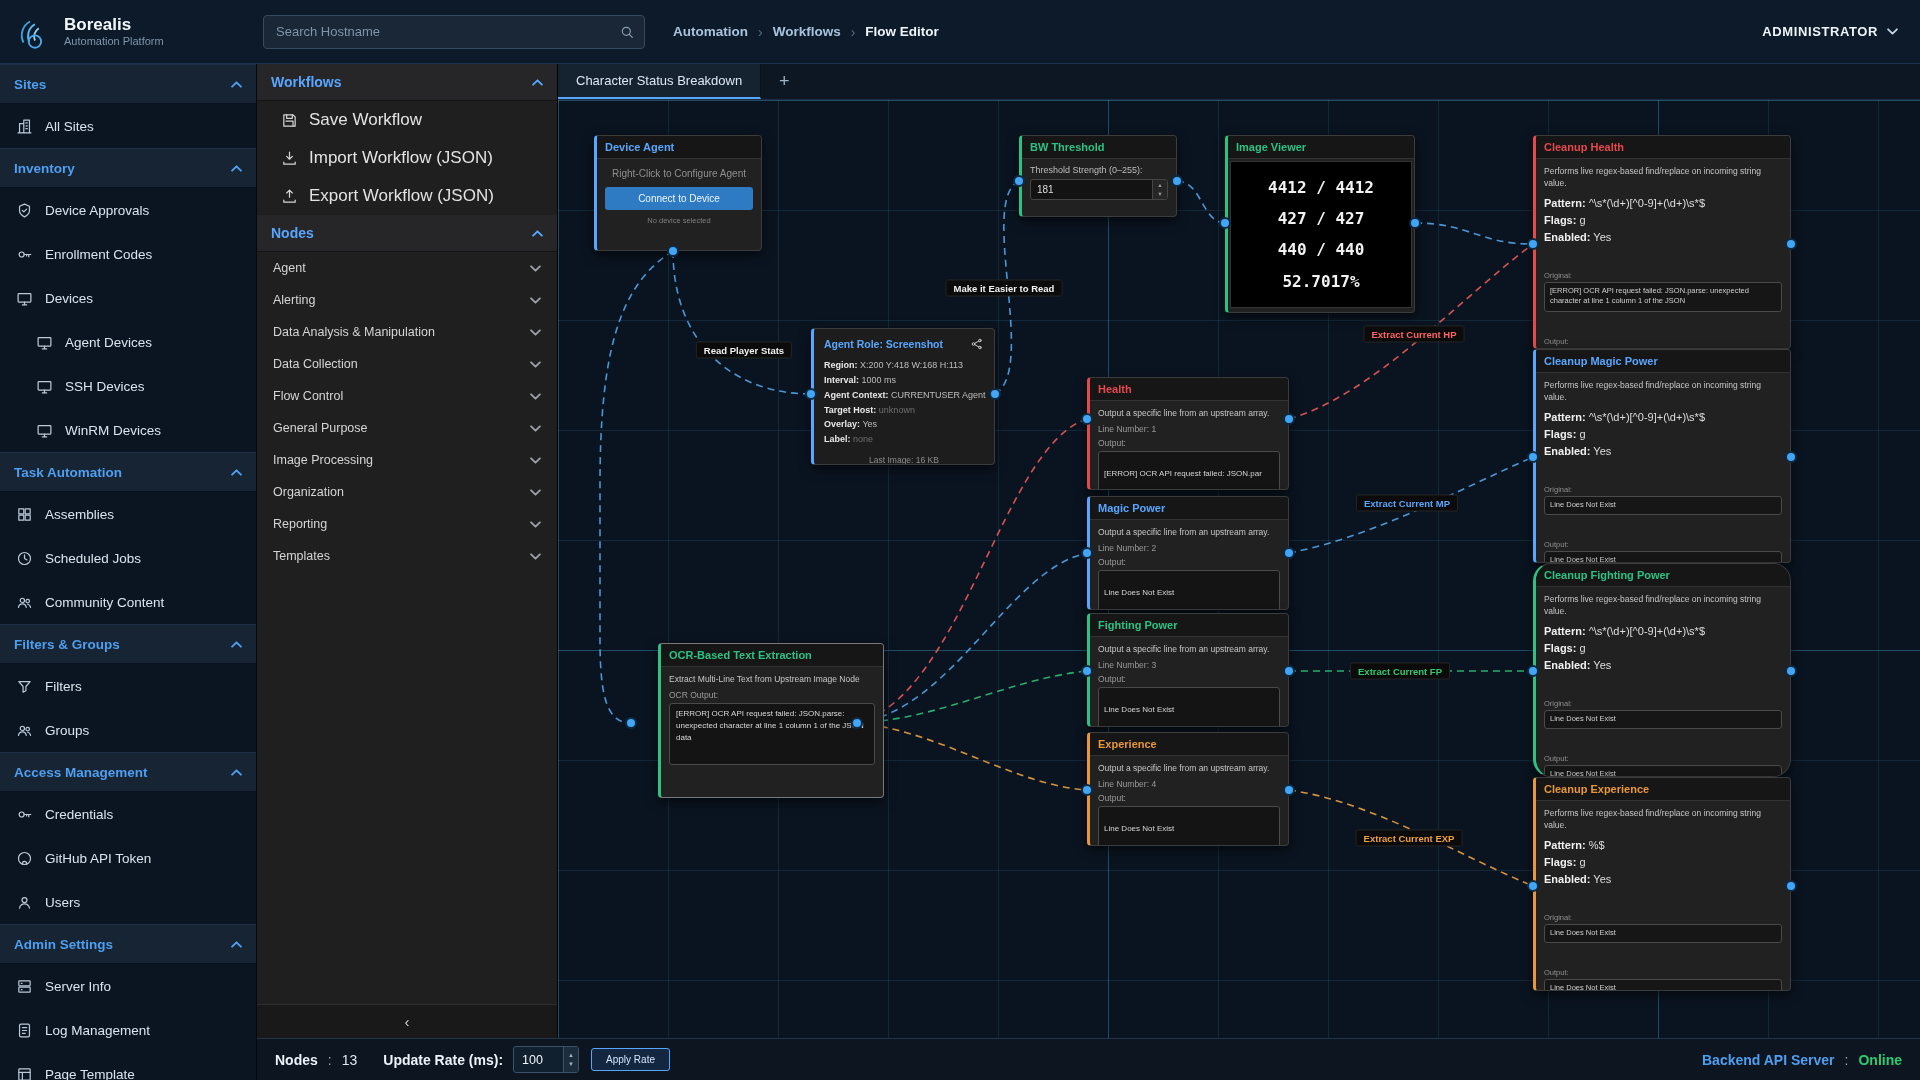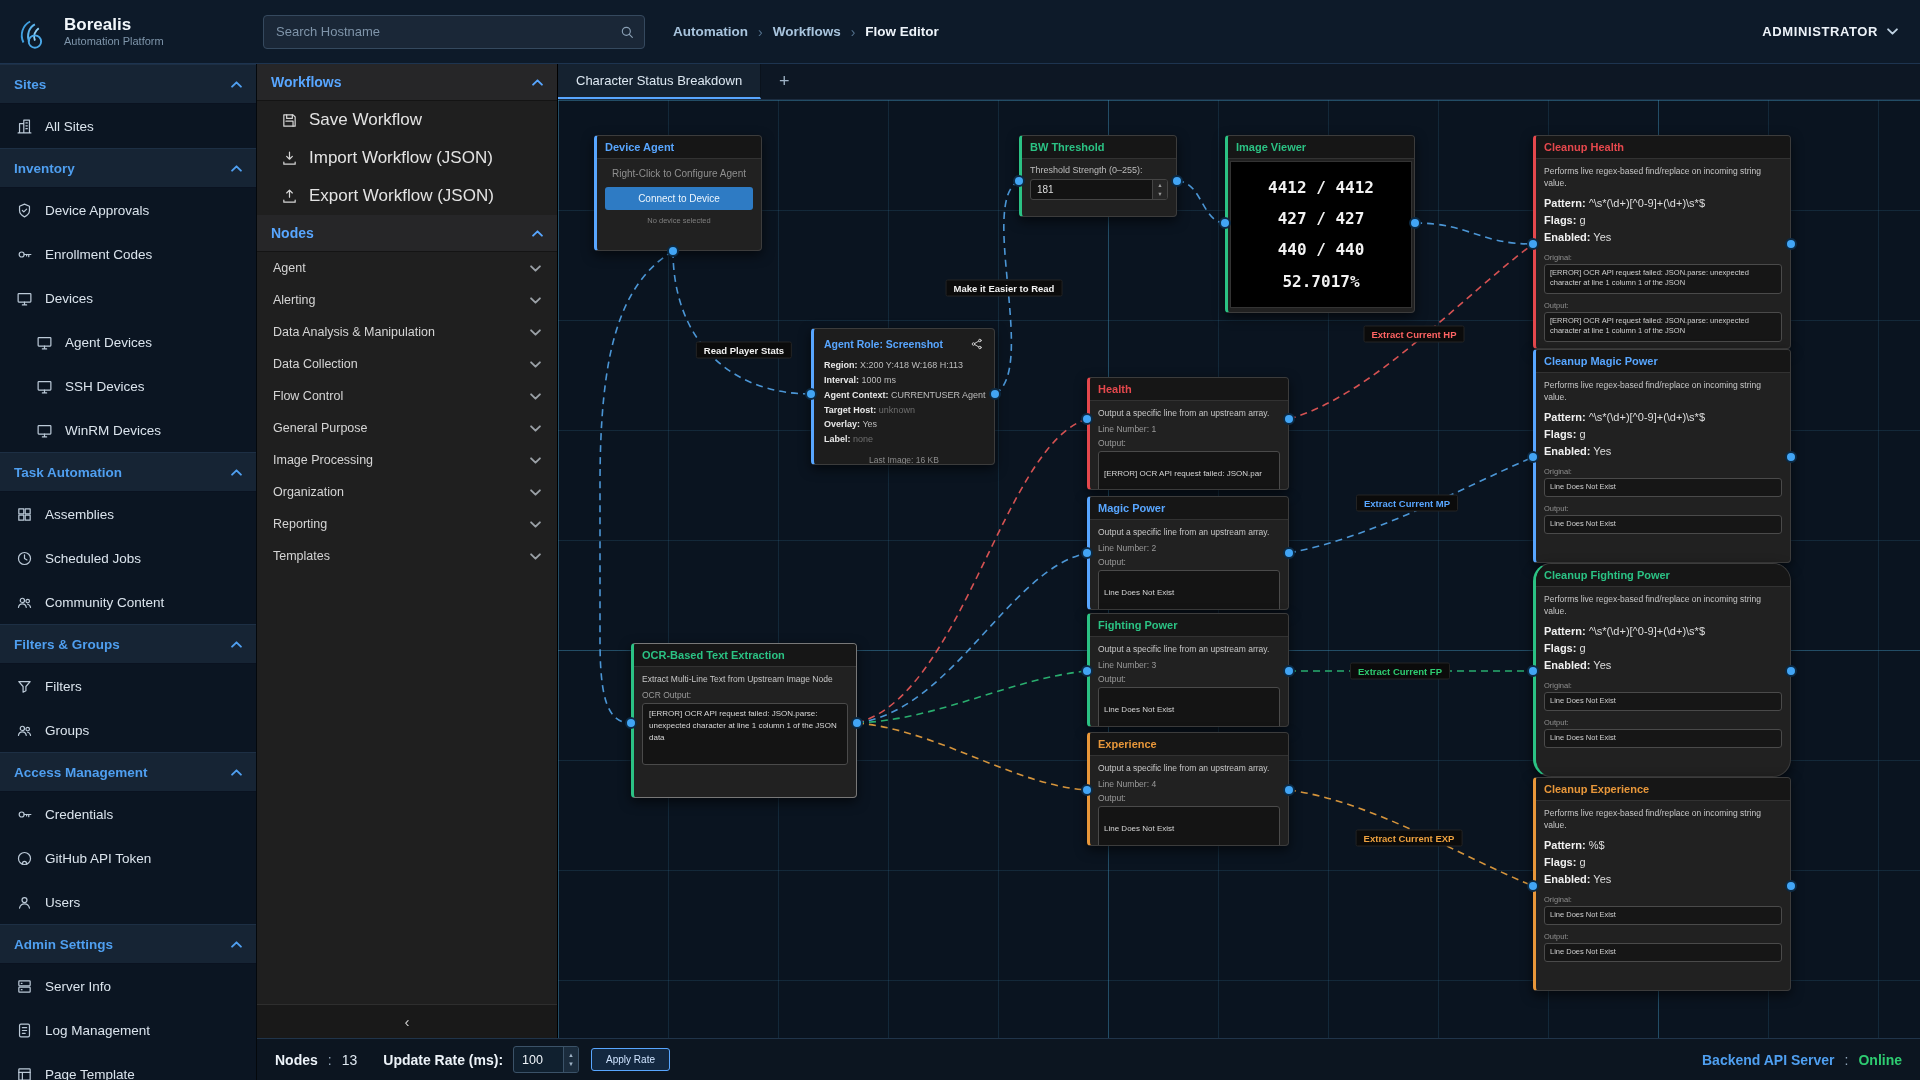--- a/index.html
+++ b/index.html
@@ -69,21 +69,21 @@
   }
   .edges, .ports { position:absolute; left:0; top:0; width:1362px; height:938px; }
   .edges { z-index:1; }
   .ports { z-index:4; pointer-events:none; }
   .edge { fill:none; stroke-width:1.6; stroke-dasharray:7 5; opacity:0.95; }
   .edge.blue { stroke:#4f9ddf; } .edge.red { stroke:#e05555; }
   .edge.green { stroke:#2bb673; } .edge.orange { stroke:#e09b3d; }
   .port { fill:#42a5f5; stroke:#0c2a44; stroke-width:2; }
 
   .gnode { position:absolute; z-index:2; background:#212121; border:1px solid #3c3c3c; border-left:3px solid var(--ac); border-radius:4px; box-shadow:0 4px 12px rgba(0,0,0,0.6); color:#c9c9c9; overflow:hidden; }
-  .gnode.selected { border-color:#787878; border-left-color:var(--ac); }
+  .gnode.selected { border-color:#787878; border-left-color:var(--ac);margin-left:27px; }
   .ac-blue { --ac:#58a6ff; } .ac-green { --ac:#2bc284; } .ac-red { --ac:#e5484d; } .ac-orange { --ac:#e8973a; }
   .nhead { background:#161616; color:var(--ac); font-weight:bold; font-size:11px; padding:5px 8px; border-bottom:1px solid #323232; white-space:nowrap; }
   .nbody { padding:6px 8px; font-size:9px; }
 
   .hint { color:#8f8f8f; font-size:10px; text-align:center; margin:3px 0 8px; }
   .btn-connect { display:block; width:100%; background:#2e7bc4; color:#eef6fd; border:none; border-radius:3px; font-size:10px; padding:6px 0; font-family:inherit; cursor:pointer; }
   .tiny-status { color:#7f7f7f; font-size:7.5px; text-align:center; margin-top:6px; }
 
   .fieldlbl { color:#bdbdbd; font-size:9px; margin-bottom:4px; }
   .numwrap { position:relative; }
@@ -102,21 +102,21 @@
   .kv .muted { color:#6f6f6f; }
   .ss-footer { text-align:center; color:#8d8d8d; font-size:8.5px; margin-top:8px; }
 
   .desc { font-size:8.5px; color:#c7c7c7; line-height:1.45; margin-bottom:5px; }
   .mutline { color:#9a9a9a; font-size:8.5px; margin:4px 0 3px; }
   .linebox { background:#141414; border:1px solid #4a4a4a; border-radius:3px; padding:17px 5px; font-size:8px; color:#d5d5d5; white-space:nowrap; overflow:hidden; }
   .textbox { background:#141414; border:1px solid #4a4a4a; border-radius:3px; padding:4px 6px; font-size:8px; color:#d8d8d8; line-height:1.5; min-height:62px; }
 
   .cl-line { font-size:11px; color:#dedede; line-height:1.55; white-space:nowrap; }
   .cl-line b { color:#f0f0f0; }
-  .cl-sub { color:#8f8f8f; font-size:7.5px; margin-top:7px; margin-bottom:2px; }
+  .cl-sub { color:#8f8f8f; font-size:7.5px; margin-top:25px; margin-bottom:2px; }
   .cl-box { background:#161616; border:1px solid #4a4a4a; border-radius:3px; padding:3px 5px; font-size:7.5px; color:#cfcfcf; line-height:1.4; overflow:hidden; }
   .cl-box.h2 { height:30px; } .cl-box.h1 { height:19px; white-space:nowrap; }
 
   .elabel { position:absolute; z-index:5; transform:translate(-50%,-50%); background:#0b0b0b; border:1px solid #242424; padding:2px 7px; font-size:9.5px; font-weight:bold; white-space:nowrap; border-radius:2px; }
   .lc-white { color:#f2f2f2; } .lc-red { color:#ff6464; } .lc-blue { color:#58a6ff; } .lc-green { color:#2ecc71; } .lc-orange { color:#efa23f; }
 
   
   #n-device { left:36px;  top:35px;  width:168px; height:116px; }
   #n-bw     { left:461px; top:35px;  width:158px; height:82px; }
   #n-iv     { left:667px; top:35px;  width:190px; height:178px; }

